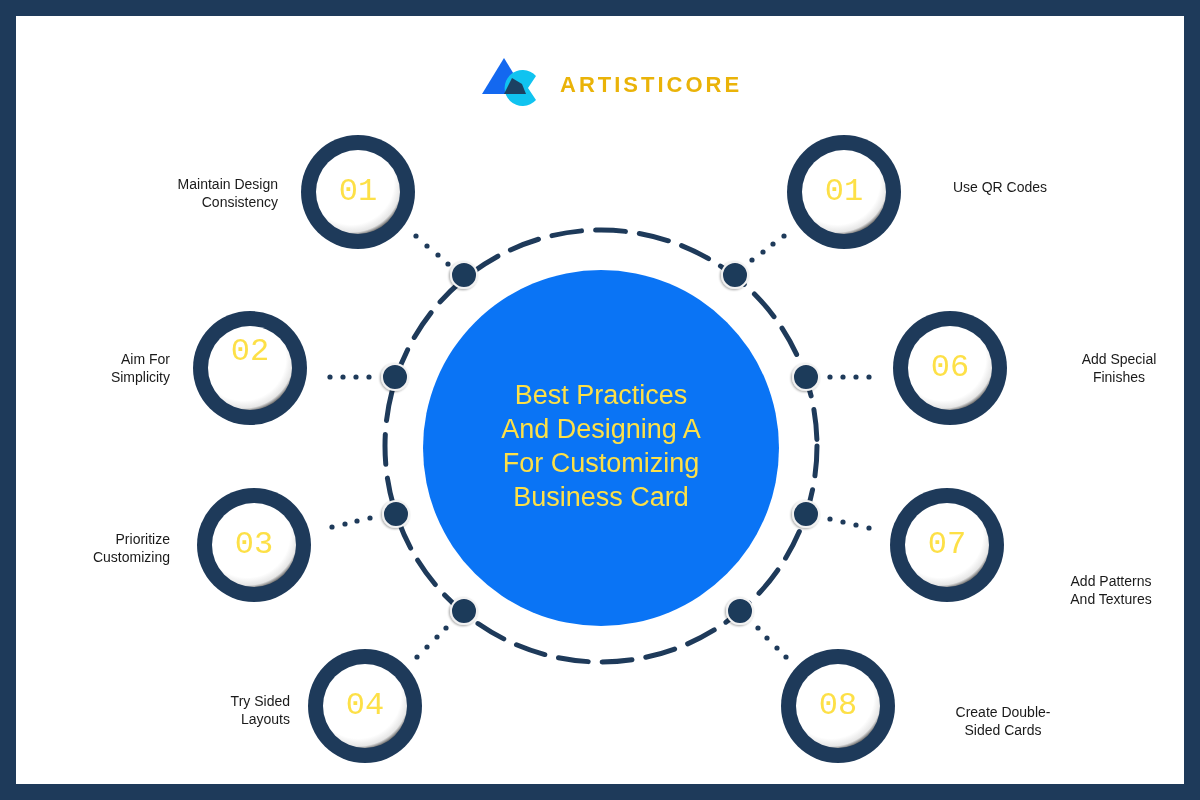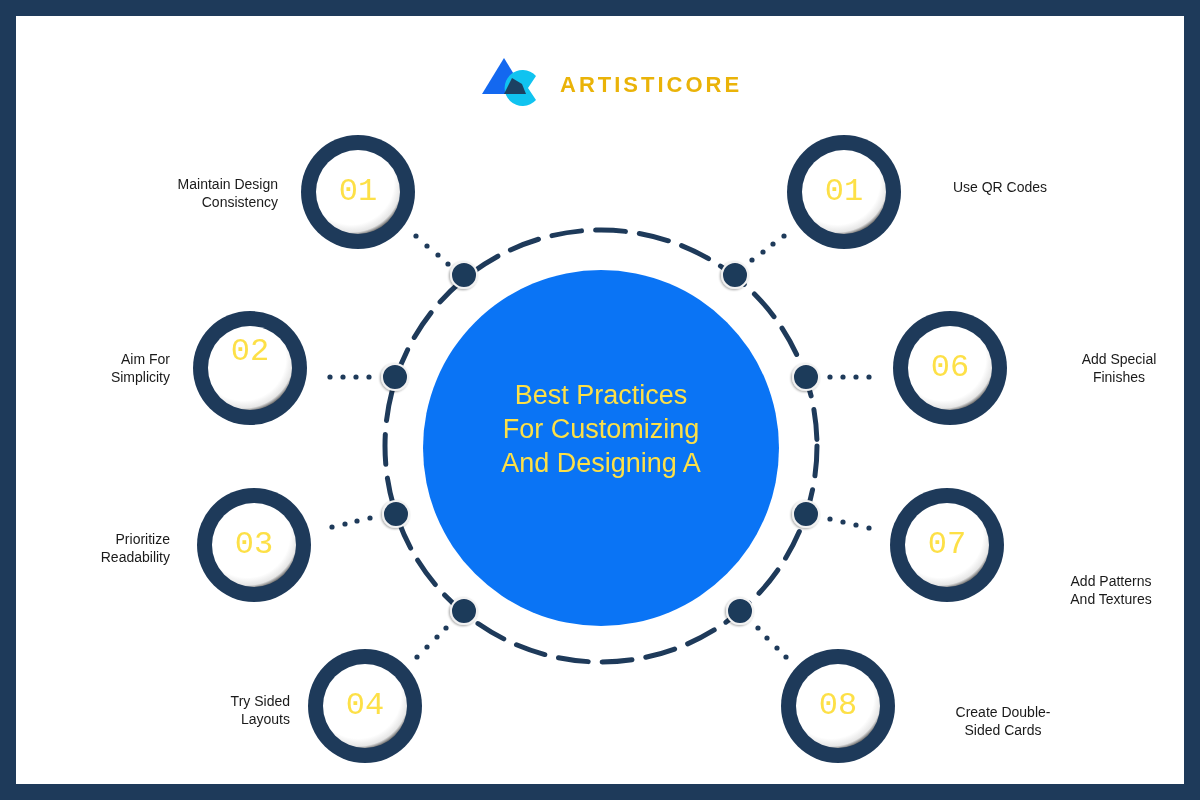--- a/index.html
+++ b/index.html
@@ -157,22 +157,23 @@
   <svg width="62" height="54" viewBox="0 0 62 54">
     <polygon points="22,0 0,36 44,36" fill="#1368f0"></polygon>
     <path d="M 42 24 A 18 18 0 1 0 42 48 L 34 36 Z" fill="#10c3f0" transform="translate(12,-6)"></path>
     <polygon points="30,20 22,36 44,36 40,26" fill="#1e3a5a" opacity="0.95"></polygon>
   </svg>
   <span class="logo-text">ARTISTICORE</span>
 </div>
 
 <div class="center-title">
   <div>Best Practices</div>
+  <div>And Designing A</div>
   <div>For Customizing</div>
-  <div>And Designing A</div>
+  <div>Business Card</div>
 </div>
 
 <div class="step-num" style="left:316px; top:172px;">01</div>
 <div class="step-num" style="left:208px; top:332px;">02</div>
 <div class="step-num" style="left:212px; top:525px;">03</div>
 <div class="step-num" style="left:323px; top:686px;">04</div>
 <div class="step-num" style="left:802px; top:172px;">01</div>
 <div class="step-num" style="left:908px; top:348px;">06</div>
 <div class="step-num" style="left:905px; top:525px;">07</div>
 <div class="step-num" style="left:796px; top:686px;">08</div>
@@ -180,21 +181,21 @@
 <div class="label left" style="left:118px; top:175px;">
   <div>Maintain Design</div>
   <div>Consistency</div>
 </div>
 <div class="label left" style="left:10px; top:350px;">
   <div>Aim For</div>
   <div>Simplicity</div>
 </div>
 <div class="label left" style="left:10px; top:530px;">
   <div>Prioritize</div>
-  <div>Readability</div>
+  <div>Customizing</div>
 </div>
 <div class="label left" style="left:130px; top:692px;">
   <div>Try Sided</div>
   <div>Layouts</div>
 </div>
 <div class="label right" style="left:920px; top:178px;">
   <div>Use QR Codes</div>
 </div>
 <div class="label right" style="left:1039px; top:350px;">
   <div>Add Special</div>

